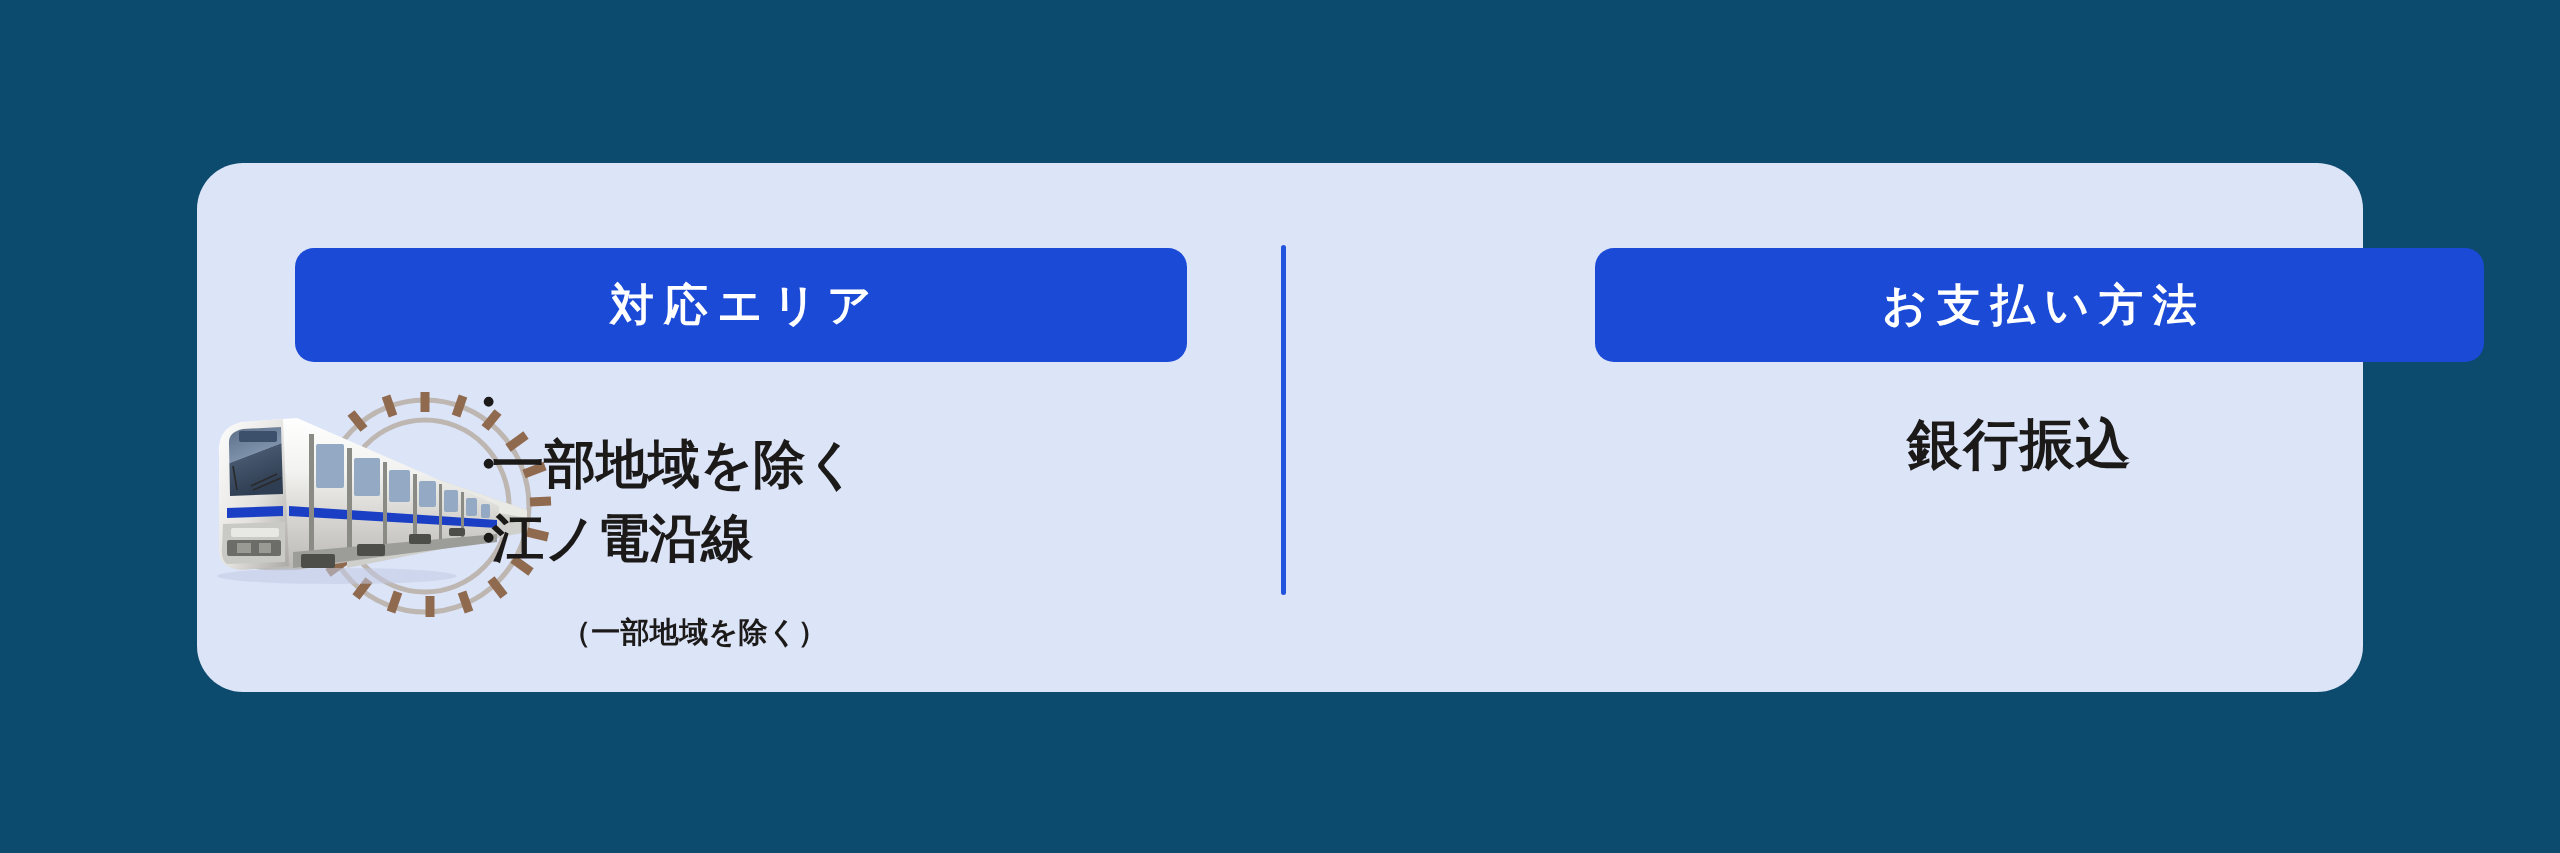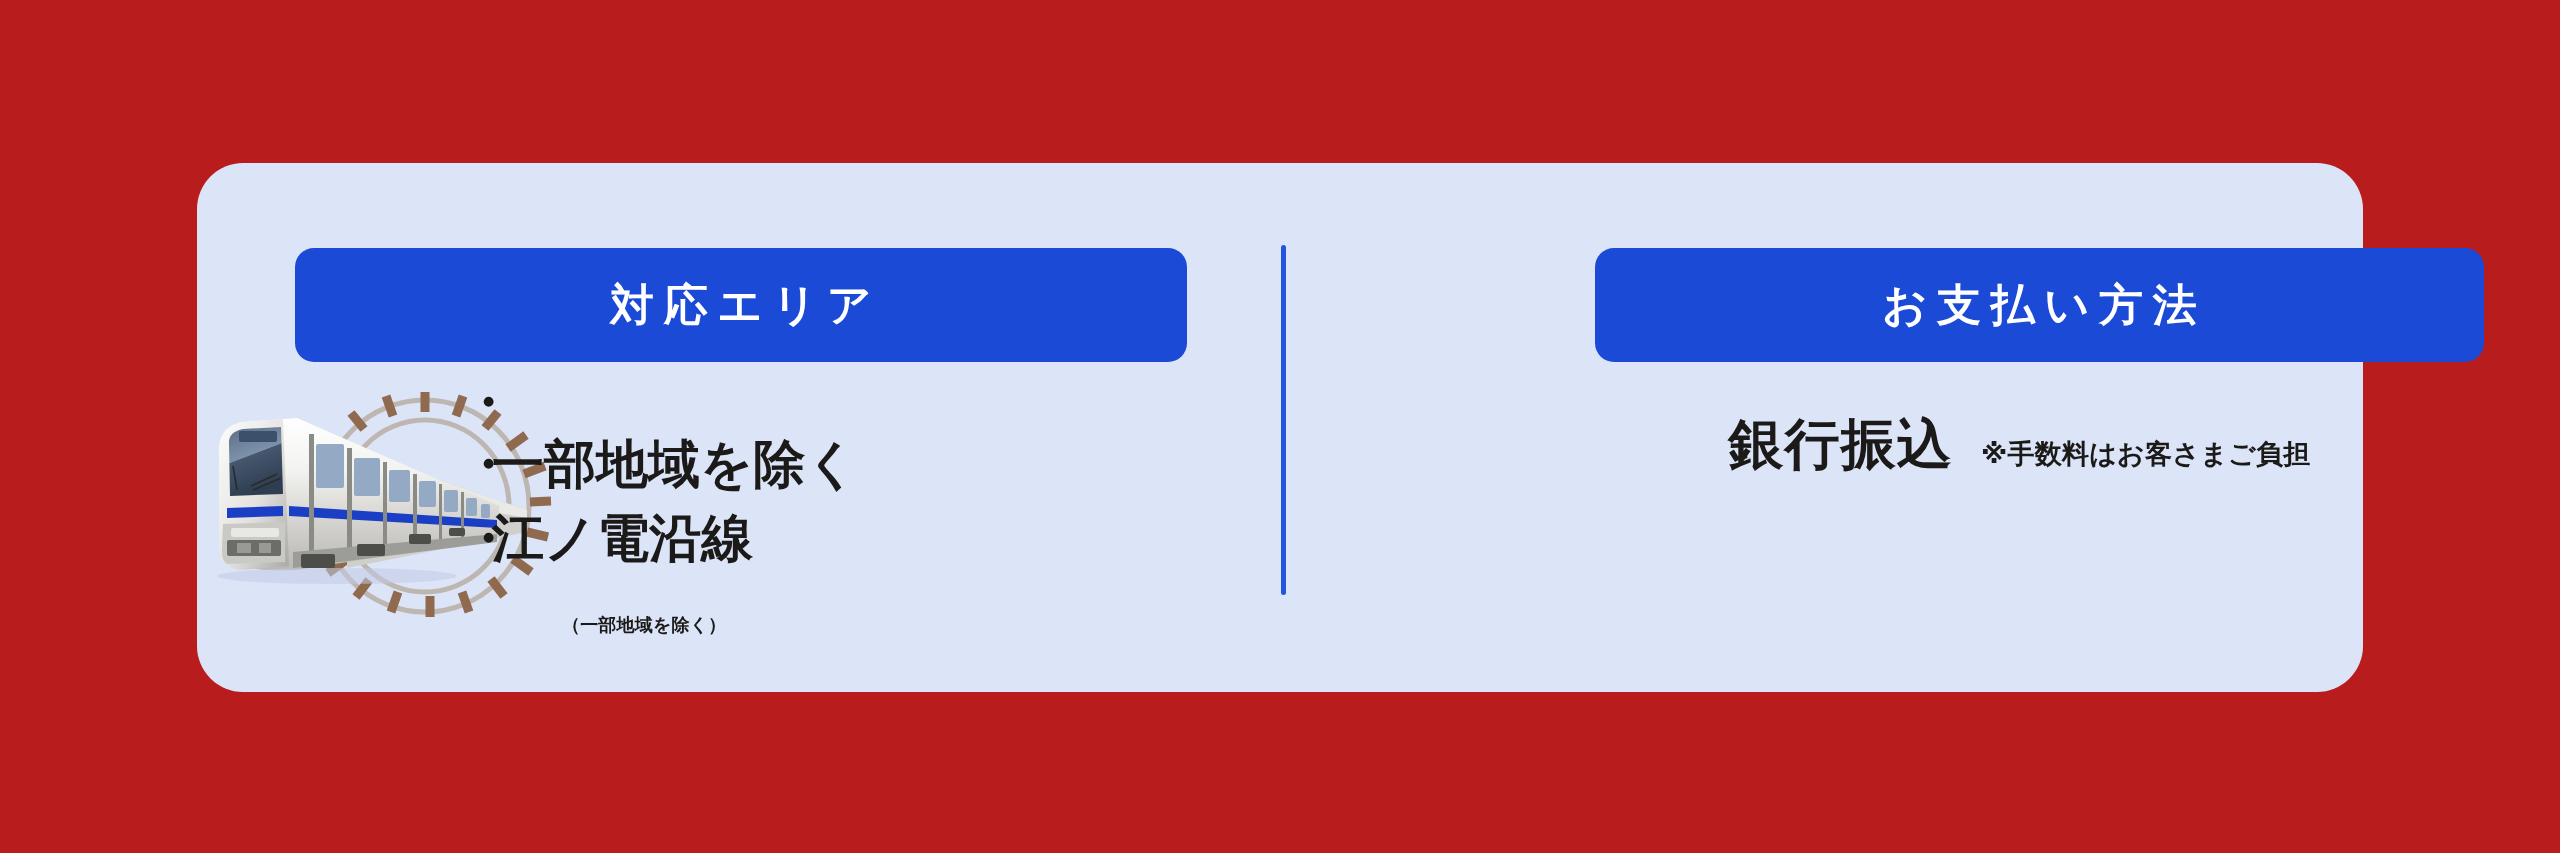--- a/index.html
+++ b/index.html
@@ -11,21 +11,21 @@
     width: 2560px;
     height: 853px;
     font-family: "Liberation Sans", "DejaVu Sans", sans-serif;
     overflow: hidden;
   }
 
   #stage {
     position: relative;
     width: 2560px;
     height: 853px;
-    background: #b91c1c;
+    background: #0c4a6e;
   }
 
   
   .info-card {
     position: absolute;
     left: 197px;
     top: 163px;
     width: 2166px;
     height: 529px;
     background: #dce4f8;
@@ -118,21 +118,21 @@
     display: inline-block;
     width: 30px;
     font-size: 52px;
     line-height: 1;
     color: #1c1a19;
   }
   .area-list-note {
     position: absolute;
     left: 365px;
     top: 237px;
-    font-size: 18px;
+    font-size: 29px;
     font-weight: bold;
     color: #1c1a19;
     white-space: nowrap;
     letter-spacing: 0.01em;
   }
 
   
   .payment-body {
     position: absolute;
     left: 197px;
@@ -317,18 +317,17 @@
     <div class="panel-divider"></div>
 
     <div class="panel right">
 
       <div class="panel-header">
         <span class="panel-header-label">お支払い方法</span>
       </div>
 
       <div class="payment-body">
         <span class="payment-method">銀行振込</span>
-        <span class="payment-note">※手数料はお客さまご負担</span>
       </div>
     </div>
 
   </div>
 </div>
 
 </body></html>

